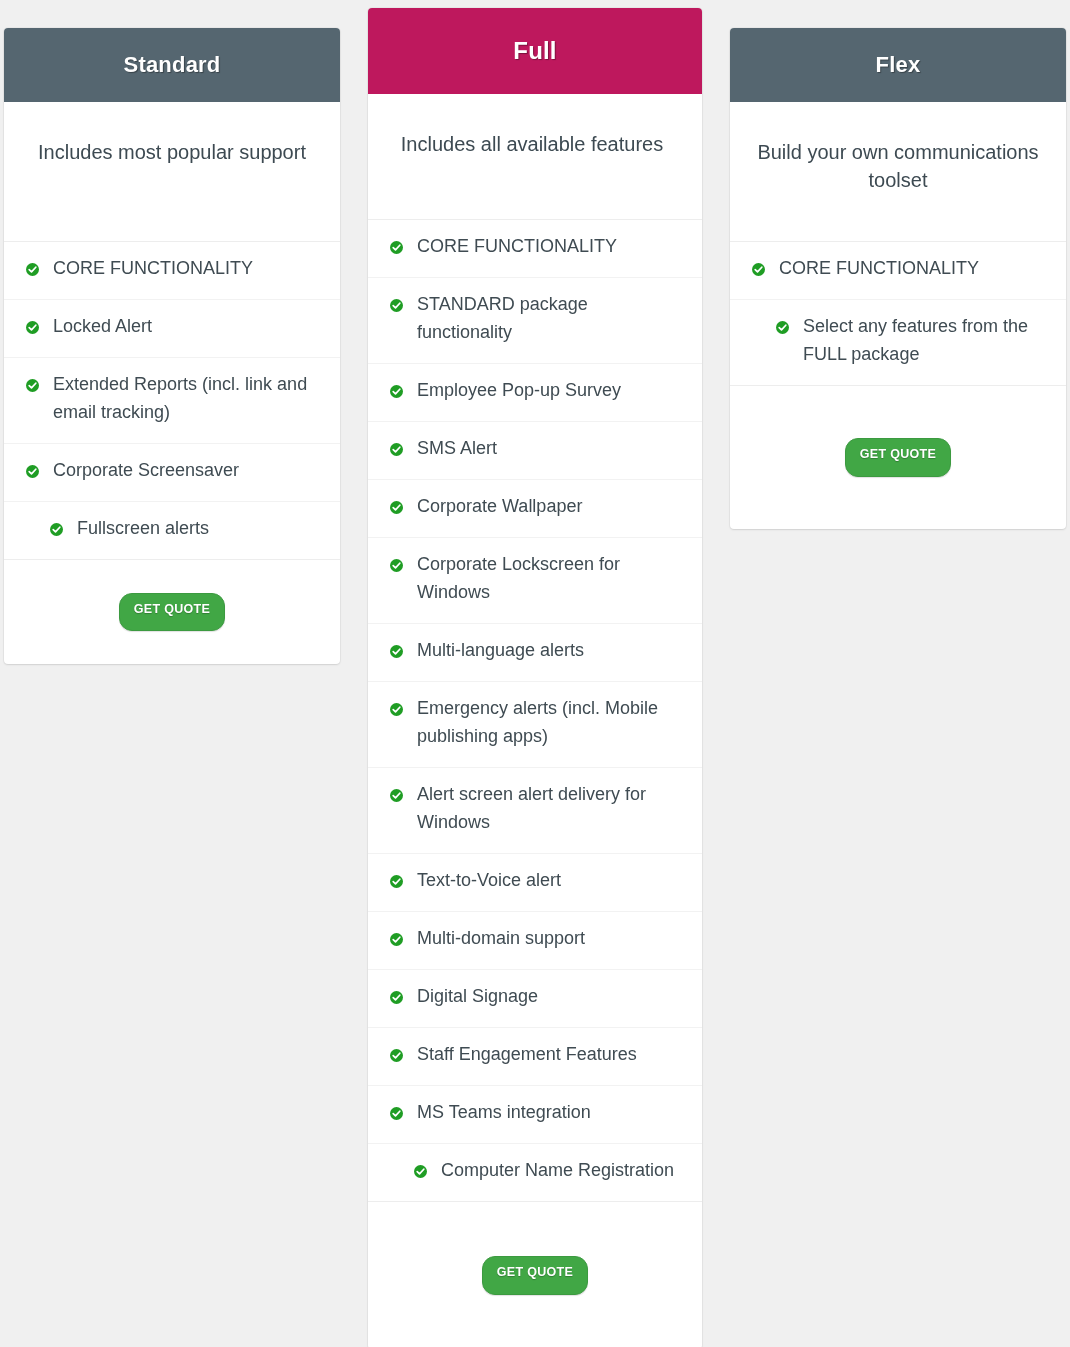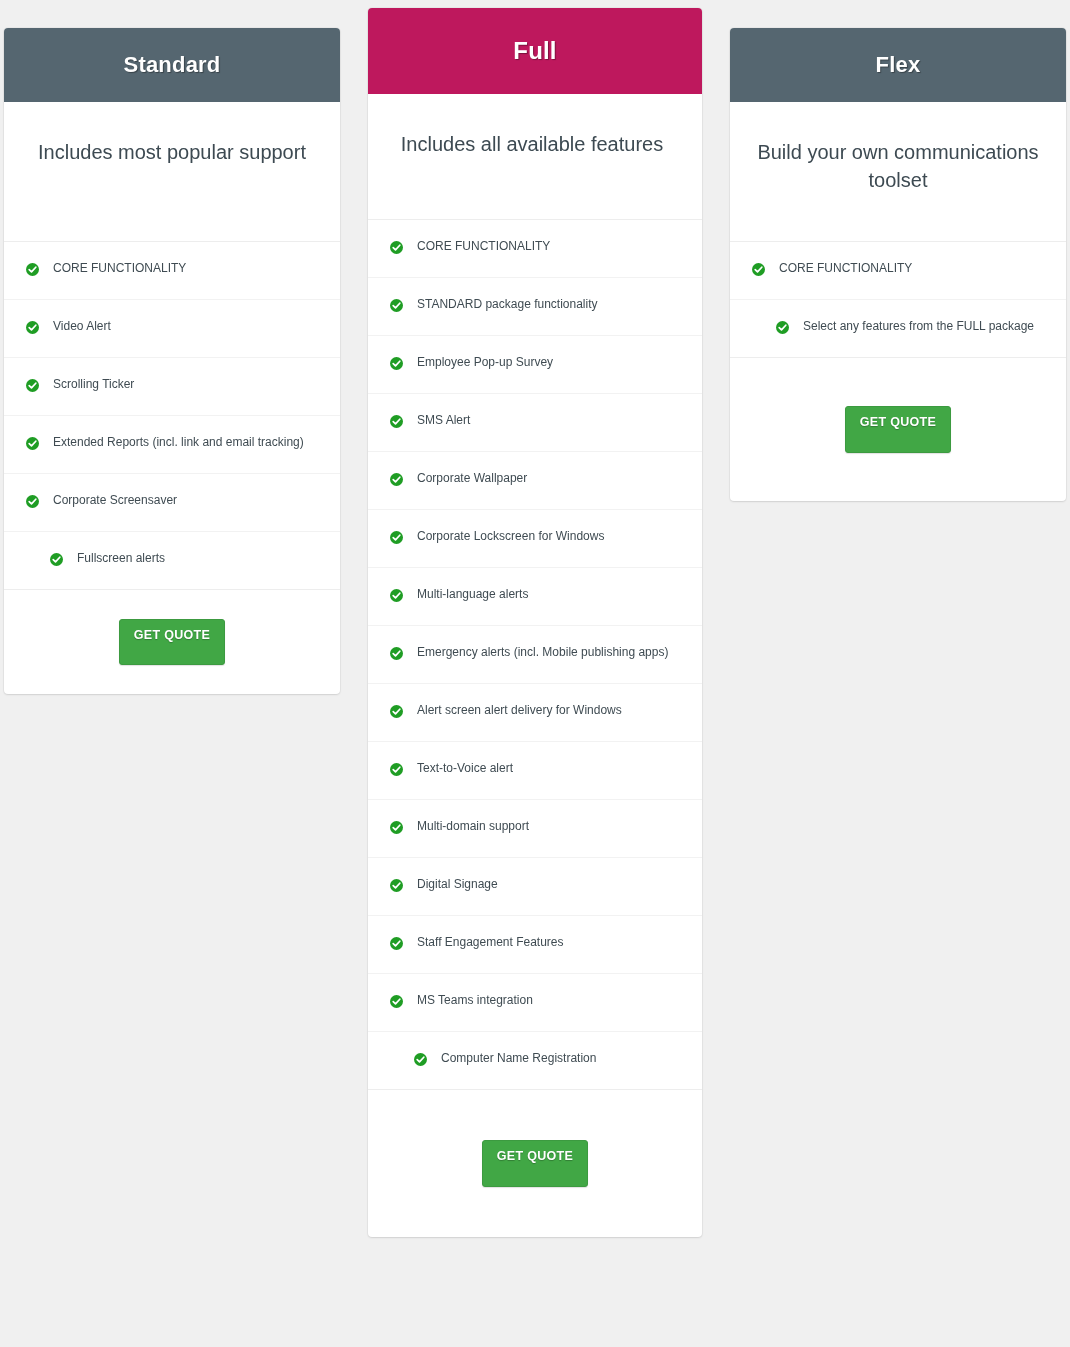--- a/index.html
+++ b/index.html
@@ -107,47 +107,47 @@
     width: 13px;
     height: 13px;
     margin-top: 4px;
     margin-right: 14px;
     position: relative;
   }
   .check-icon svg { display: block; }
 
   .feature-label {
     color: #3f4b52;
-    font-size: 12px;
+    font-size: 18px;
     line-height: 28px;
     margin-top: -5px;
   }
 
   
   .plan-footer {
     border-top: 1px solid #ededed;
     display: flex;
     align-items: center;
     justify-content: center;
     box-sizing: border-box;
   }
   .plan-card.standard .plan-footer { height: 105px; }
   .plan-card.full .plan-footer { height: 148px; }
   .plan-card.flex .plan-footer { height: 144px; }
 
   .quote-button {
     background: #41a745;
     border: 1px solid #3c9a40;
-    border-radius: 3px;
+    border-radius: 13px;
     color: #ffffff;
     font-family: "Liberation Sans", sans-serif;
     font-weight: bold;
     font-size: 12.5px;
     letter-spacing: 0.3px;
-    padding: 9px 14px 23px 14px;
+    padding: 9px 14px 15px 14px;
     cursor: pointer;
     text-shadow: 0 1px 1px rgba(0,0,0,0.25);
     box-shadow: 0 1px 1px rgba(0,0,0,0.12);
     line-height: 1;
   }
 
   
   .list-wrap { flex: 0 0 auto; }
 </style>
 </head>
@@ -171,30 +171,21 @@
           </span>
           <span class="feature-label">CORE FUNCTIONALITY</span>
         </li>
         <li class="feature-item">
           <span class="check-icon">
             <svg width="13" height="13" viewBox="0 0 13 13">
                 <circle cx="6.5" cy="6.5" r="6.5" fill="#1f9d24"></circle>
                 <path d="M3.2 6.6 L5.5 8.9 L9.8 4.2" stroke="#ffffff" stroke-width="1.7" fill="none" stroke-linecap="round" stroke-linejoin="round"></path>
               </svg>
           </span>
-          <span class="feature-label">Video Alert</span>
-        </li>
-        <li class="feature-item">
-          <span class="check-icon">
-            <svg width="13" height="13" viewBox="0 0 13 13">
-                <circle cx="6.5" cy="6.5" r="6.5" fill="#1f9d24"></circle>
-                <path d="M3.2 6.6 L5.5 8.9 L9.8 4.2" stroke="#ffffff" stroke-width="1.7" fill="none" stroke-linecap="round" stroke-linejoin="round"></path>
-              </svg>
-          </span>
-          <span class="feature-label">Scrolling Ticker</span>
+          <span class="feature-label">Locked Alert</span>
         </li>
         <li class="feature-item">
           <span class="check-icon">
             <svg width="13" height="13" viewBox="0 0 13 13">
                 <circle cx="6.5" cy="6.5" r="6.5" fill="#1f9d24"></circle>
                 <path d="M3.2 6.6 L5.5 8.9 L9.8 4.2" stroke="#ffffff" stroke-width="1.7" fill="none" stroke-linecap="round" stroke-linejoin="round"></path>
               </svg>
           </span>
           <span class="feature-label">Extended Reports (incl. link and email tracking)</span>
         </li>

